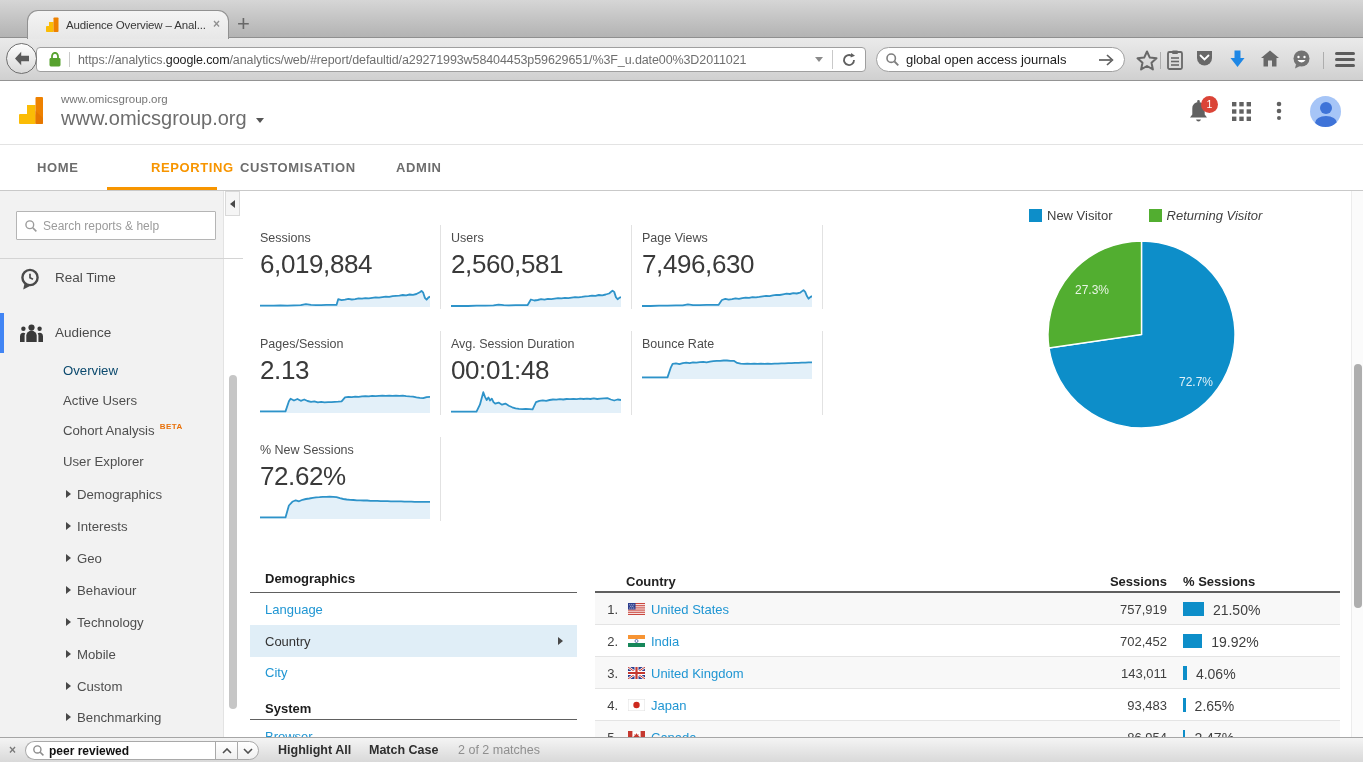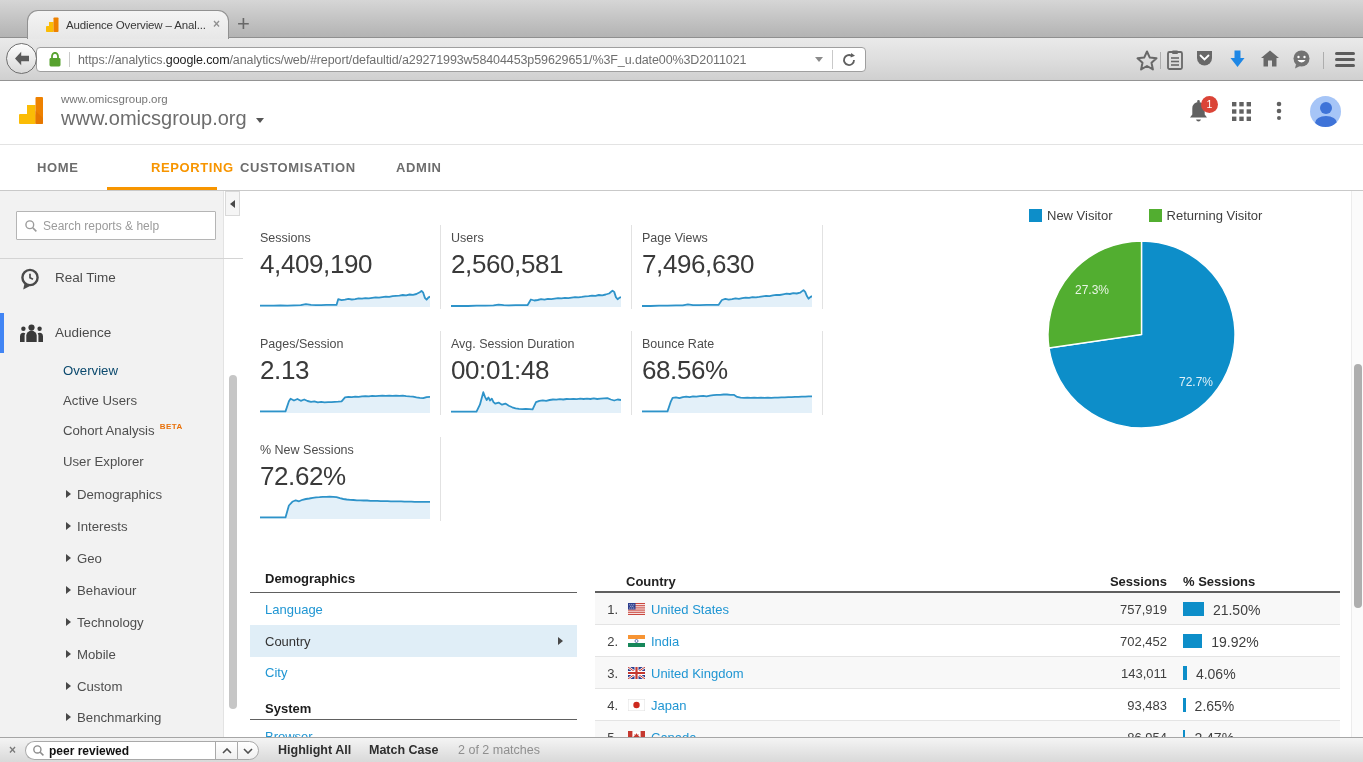--- a/index.html
+++ b/index.html
@@ -89,21 +89,21 @@
   .metric-row { left:250px; display:flex; }
   .metric { width:191px; height:84px; border-right:1px solid #e2e2e2; padding:6px 10px 0 10px; }
   .metric .m-label { font-size:12.5px; color:#4c4c4c; line-height:15px; white-space:nowrap; }
   .metric .m-value { font-size:26px; color:#3a3a3a; line-height:31px; margin-top:3px; letter-spacing:-0.4px; }
   .metric svg { display:block; margin-top:1px; }
 
   
   #pie-legend { left:1029px; top:208px; display:flex; align-items:center; font-size:13px; color:#3f3f3f;gap:22px; }
   .swatch { width:13px; height:13px; display:inline-block; margin-right:5px; }
   #pie-legend .entry { display:flex; align-items:center; margin-right:14px; }
-  #pie-legend .entry:last-child { margin-right:0; }
+  #pie-legend .entry:last-child { margin-right:0;font-style:italic; }
   #pie { left:1047px; top:240px; }
 
   
   #demo-heading { left:265px; top:571px; font-size:13px; font-weight:bold; color:#1c1c1c; }
   #demo-rule1 { left:250px; top:592px; width:327px; height:1px; background:#606060; }
   .demo-row { left:250px; width:327px; height:32px; display:flex; align-items:center; padding:0 14px 0 15px; font-size:13px;justify-content:flex-end; }
   .demo-row.selected { background:#e0eef7; color:#333; }
   .demo-row .lbl.link { color:#2096d3; }
   .demo-row .spacer { flex:1; }
   #sys-heading { left:265px; top:701px; font-size:13px; font-weight:bold; color:#1c1c1c; }
@@ -182,20 +182,31 @@
     <span id="url-text"><span>https://analytics.</span><span class="domain">google.com</span><span>/analytics/web/#report/defaultid/a29271993w58404453p59629651/%3F_u.date00%3D2011021</span></span>
     <span class="caret-down"></span>
     <span class="rsep"></span>
     <span id="reload">
       <svg width="14" height="14" viewBox="0 0 14 14">
         <path d="M12 7 A5 5 0 1 1 9.5 2.7" fill="none" stroke="#5f5f5f" stroke-width="1.8"></path>
         <path d="M9.2 0 L13 2.8 L8.7 4.6 Z" fill="#5f5f5f"></path>
       </svg>
     </span>
   </div>
+  <div id="searchbar" class="abs">
+    <svg width="13" height="13" viewBox="0 0 13 13">
+      <circle cx="5.2" cy="5.2" r="4.2" fill="none" stroke="#7e7e7e" stroke-width="1.6"></circle>
+      <line x1="8.5" y1="8.5" x2="12.3" y2="12.3" stroke="#7e7e7e" stroke-width="1.8"></line>
+    </svg>
+    <span id="search-text">global open access journals</span>
+    <svg width="16" height="12" viewBox="0 0 16 12">
+      <line x1="1" y1="6" x2="13" y2="6" stroke="#5f5f5f" stroke-width="1.7"></line>
+      <path d="M9 1 L14.4 6 L9 11" fill="none" stroke="#5f5f5f" stroke-width="1.7"></path>
+    </svg>
+  </div>
   <svg class="abs tb-icon" style="left:1136px" width="22" height="21" viewBox="0 0 22 21">
     <path d="M11 1.5 L13.8 7.6 L20.5 8.3 L15.5 12.8 L16.9 19.4 L11 16 L5.1 19.4 L6.5 12.8 L1.5 8.3 L8.2 7.6 Z" fill="none" stroke="#686868" stroke-width="2" stroke-linejoin="round"></path>
   </svg>
   <div class="abs tb-sep" style="left:1160px"></div>
   <svg class="abs tb-icon" style="left:1167px" width="16" height="20" viewBox="0 0 16 20">
     <rect x="1" y="2" width="14" height="17" rx="1.5" fill="none" stroke="#686868" stroke-width="1.8"></rect>
     <rect x="5" y="0.5" width="6" height="3.5" rx="1" fill="#686868"></rect>
     <line x1="4" y1="8" x2="12" y2="8" stroke="#686868" stroke-width="1.6"></line>
     <line x1="4" y1="11.5" x2="12" y2="11.5" stroke="#686868" stroke-width="1.6"></line>
     <line x1="4" y1="15" x2="12" y2="15" stroke="#686868" stroke-width="1.6"></line>
@@ -355,21 +366,21 @@
         <span class="expander"></span>
         <span class="lbl">Benchmarking</span>
       </div>
     </div>
   <div id="sidebar-thumb" class="abs"></div>
 
   <div id="metrics">
       <div class="abs metric-row" style="top: 225px;">
         <div class="metric">
           <div class="m-label">Sessions</div>
-          <div class="m-value">4,409,190</div>
+          <div class="m-value">6,019,884</div>
           <svg width="170" height="26">
             <polygon points="0,26 0.0,24.7 6.8,24.7 13.6,24.7 20.4,24.4 27.2,24.7 34.0,24.4 40.8,24.2 45.9,23.1 51.0,23.9 56.1,24.2 61.2,24.2 66.3,23.9 71.4,23.9 76.5,23.9 78.2,18.2 81.6,19.2 85.0,18.7 88.4,17.9 91.8,18.5 95.2,18.2 98.6,17.4 102.0,17.7 105.4,17.2 108.8,17.4 112.2,16.9 115.6,16.4 119.0,16.6 122.4,16.1 125.8,15.6 129.2,15.9 132.6,15.1 136.0,14.8 139.4,14.6 142.8,14.0 146.2,14.3 149.6,13.5 153.0,13.8 156.4,13.0 159.8,11.2 161.5,9.9 163.2,11.7 164.9,16.9 166.6,18.7 168.3,16.6 170.0,15.6 170,26" fill="#e3f0f9"></polygon>
             <polyline points="0.0,24.7 6.8,24.7 13.6,24.7 20.4,24.4 27.2,24.7 34.0,24.4 40.8,24.2 45.9,23.1 51.0,23.9 56.1,24.2 61.2,24.2 66.3,23.9 71.4,23.9 76.5,23.9 78.2,18.2 81.6,19.2 85.0,18.7 88.4,17.9 91.8,18.5 95.2,18.2 98.6,17.4 102.0,17.7 105.4,17.2 108.8,17.4 112.2,16.9 115.6,16.4 119.0,16.6 122.4,16.1 125.8,15.6 129.2,15.9 132.6,15.1 136.0,14.8 139.4,14.6 142.8,14.0 146.2,14.3 149.6,13.5 153.0,13.8 156.4,13.0 159.8,11.2 161.5,9.9 163.2,11.7 164.9,16.9 166.6,18.7 168.3,16.6 170.0,15.6" fill="none" stroke="#2e93c9" stroke-width="1.8" stroke-linejoin="round"></polyline>
           </svg>
         </div>
         <div class="metric">
           <div class="m-label">Users</div>
           <div class="m-value">2,560,581</div>
           <svg width="170" height="26">
             <polygon points="0,26 0.0,25.0 8.5,25.0 17.0,25.0 25.5,24.7 34.0,24.7 42.5,24.4 47.6,23.7 52.7,24.2 57.8,24.4 64.6,24.2 71.4,24.2 76.5,24.2 79.9,18.5 83.3,19.5 86.7,19.0 90.1,18.2 93.5,18.7 96.9,17.9 100.3,18.2 103.7,17.7 107.1,17.2 110.5,17.4 113.9,16.9 117.3,17.2 120.7,16.6 124.1,16.1 127.5,16.4 130.9,15.9 134.3,15.3 137.7,15.1 141.1,14.6 144.5,14.8 147.9,14.0 151.3,14.3 154.7,13.5 158.1,12.5 161.5,9.6 163.2,10.9 164.9,16.1 166.6,18.2 168.3,16.9 170.0,16.1 170,26" fill="#e3f0f9"></polygon>
@@ -397,21 +408,20 @@
         <div class="metric">
           <div class="m-label">Avg. Session Duration</div>
           <div class="m-value">00:01:48</div>
           <svg width="170" height="26">
             <polygon points="0,26 0.0,24.7 6.8,24.7 13.6,24.7 20.4,24.7 25.5,24.7 28.9,17.7 32.3,5.2 34.0,9.9 35.7,13.0 37.4,10.4 39.1,13.5 40.8,11.7 42.5,15.1 44.2,16.6 47.6,15.6 51.0,17.7 54.4,16.6 57.8,18.7 61.2,20.3 64.6,21.3 68.0,21.8 71.4,22.1 74.8,21.8 78.2,22.1 81.6,22.4 85.0,15.1 88.4,13.8 91.8,13.3 95.2,13.8 98.6,13.0 102.0,12.5 105.4,12.7 108.8,12.2 112.2,12.5 115.6,12.0 119.0,12.2 122.4,12.0 125.8,12.2 129.2,11.7 132.6,12.0 136.0,11.7 139.4,12.0 142.8,11.4 146.2,12.0 149.6,11.7 153.0,11.4 156.4,11.2 159.8,12.5 163.2,13.5 166.6,12.5 170.0,13.0 170,26" fill="#e3f0f9"></polygon>
             <polyline points="0.0,24.7 6.8,24.7 13.6,24.7 20.4,24.7 25.5,24.7 28.9,17.7 32.3,5.2 34.0,9.9 35.7,13.0 37.4,10.4 39.1,13.5 40.8,11.7 42.5,15.1 44.2,16.6 47.6,15.6 51.0,17.7 54.4,16.6 57.8,18.7 61.2,20.3 64.6,21.3 68.0,21.8 71.4,22.1 74.8,21.8 78.2,22.1 81.6,22.4 85.0,15.1 88.4,13.8 91.8,13.3 95.2,13.8 98.6,13.0 102.0,12.5 105.4,12.7 108.8,12.2 112.2,12.5 115.6,12.0 119.0,12.2 122.4,12.0 125.8,12.2 129.2,11.7 132.6,12.0 136.0,11.7 139.4,12.0 142.8,11.4 146.2,12.0 149.6,11.7 153.0,11.4 156.4,11.2 159.8,12.5 163.2,13.5 166.6,12.5 170.0,13.0" fill="none" stroke="#2e93c9" stroke-width="1.8" stroke-linejoin="round"></polyline>
           </svg>
         </div>
         <div class="metric">
           <div class="m-label">Bounce Rate</div>
-          <div class="m-value">68.56%</div>
           <svg width="170" height="26">
             <polygon points="0,26 0.0,24.4 6.8,24.4 13.6,24.4 20.4,24.4 25.5,24.4 28.9,14.3 30.6,10.9 34.0,10.4 37.4,11.2 40.8,10.1 44.2,9.6 47.6,10.1 51.0,9.4 54.4,9.6 57.8,9.1 61.2,8.8 64.6,9.4 68.0,8.6 71.4,8.1 74.8,7.8 78.2,7.8 81.6,7.5 85.0,7.5 88.4,7.8 91.8,7.8 95.2,9.9 98.6,10.7 102.0,10.9 105.4,10.7 108.8,10.9 112.2,10.7 115.6,10.9 119.0,10.7 122.4,10.9 125.8,10.7 129.2,10.9 132.6,10.7 136.0,10.7 139.4,10.4 142.8,10.4 146.2,10.1 149.6,10.1 153.0,9.9 156.4,9.9 159.8,9.6 163.2,9.6 166.6,9.4 170.0,9.4 170,26" fill="#e3f0f9"></polygon>
             <polyline points="0.0,24.4 6.8,24.4 13.6,24.4 20.4,24.4 25.5,24.4 28.9,14.3 30.6,10.9 34.0,10.4 37.4,11.2 40.8,10.1 44.2,9.6 47.6,10.1 51.0,9.4 54.4,9.6 57.8,9.1 61.2,8.8 64.6,9.4 68.0,8.6 71.4,8.1 74.8,7.8 78.2,7.8 81.6,7.5 85.0,7.5 88.4,7.8 91.8,7.8 95.2,9.9 98.6,10.7 102.0,10.9 105.4,10.7 108.8,10.9 112.2,10.7 115.6,10.9 119.0,10.7 122.4,10.9 125.8,10.7 129.2,10.9 132.6,10.7 136.0,10.7 139.4,10.4 142.8,10.4 146.2,10.1 149.6,10.1 153.0,9.9 156.4,9.9 159.8,9.6 163.2,9.6 166.6,9.4 170.0,9.4" fill="none" stroke="#2e93c9" stroke-width="1.8" stroke-linejoin="round"></polyline>
           </svg>
         </div>
       </div>
       <div class="abs metric-row" style="top: 437px;">
         <div class="metric">
           <div class="m-label">% New Sessions</div>
           <div class="m-value">72.62%</div>

